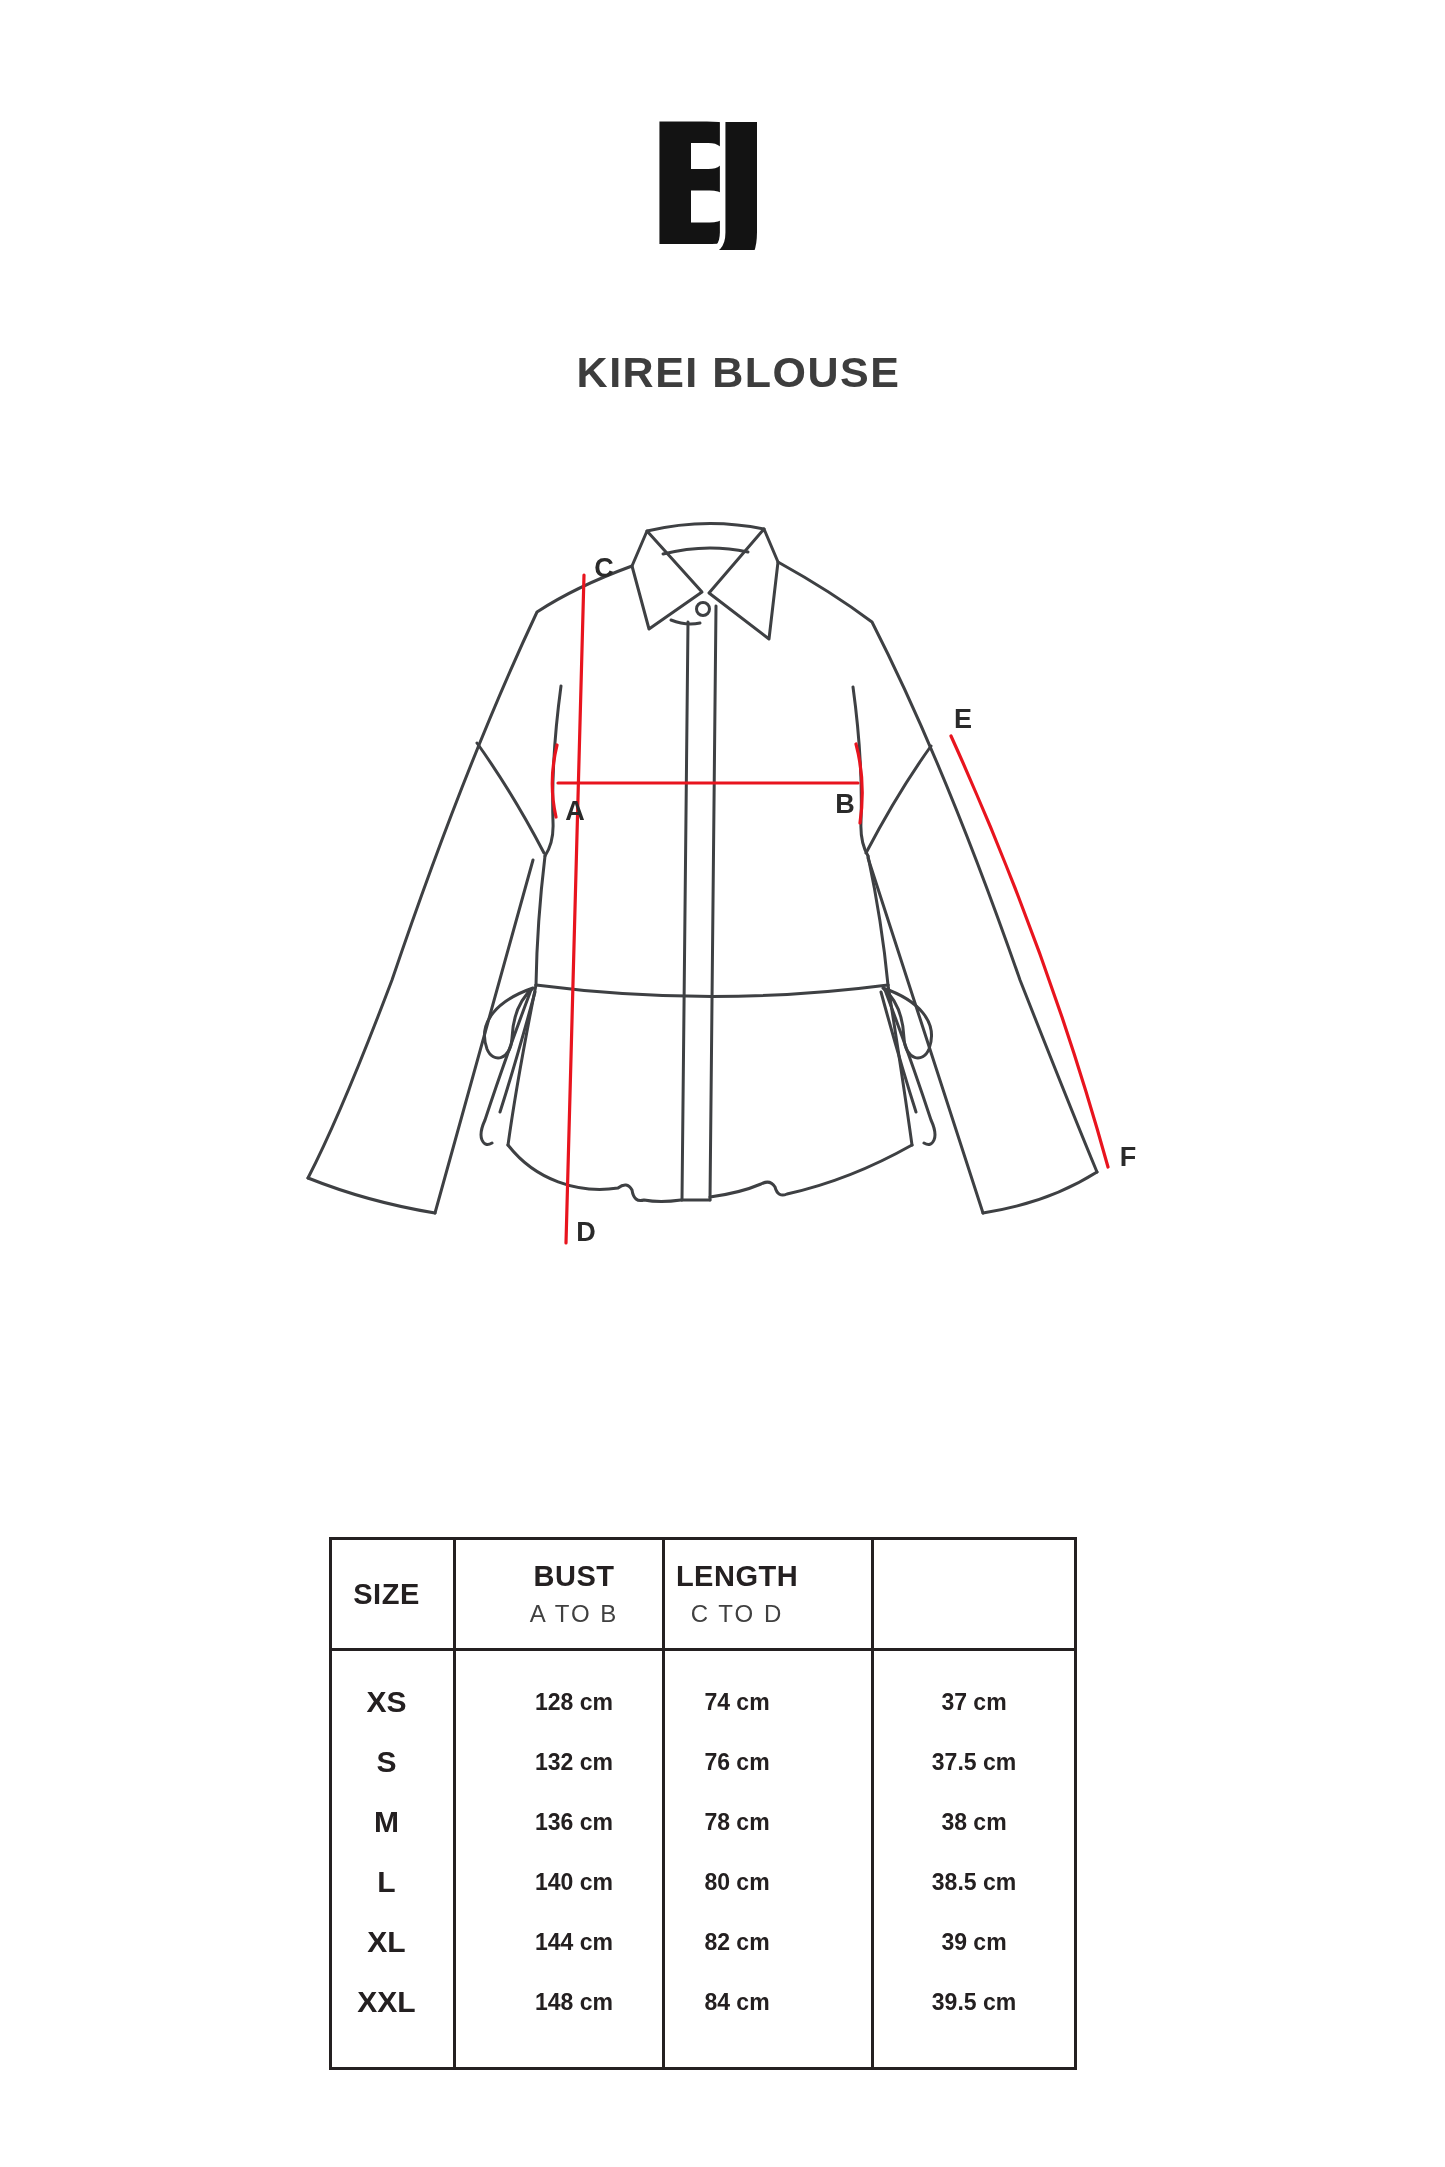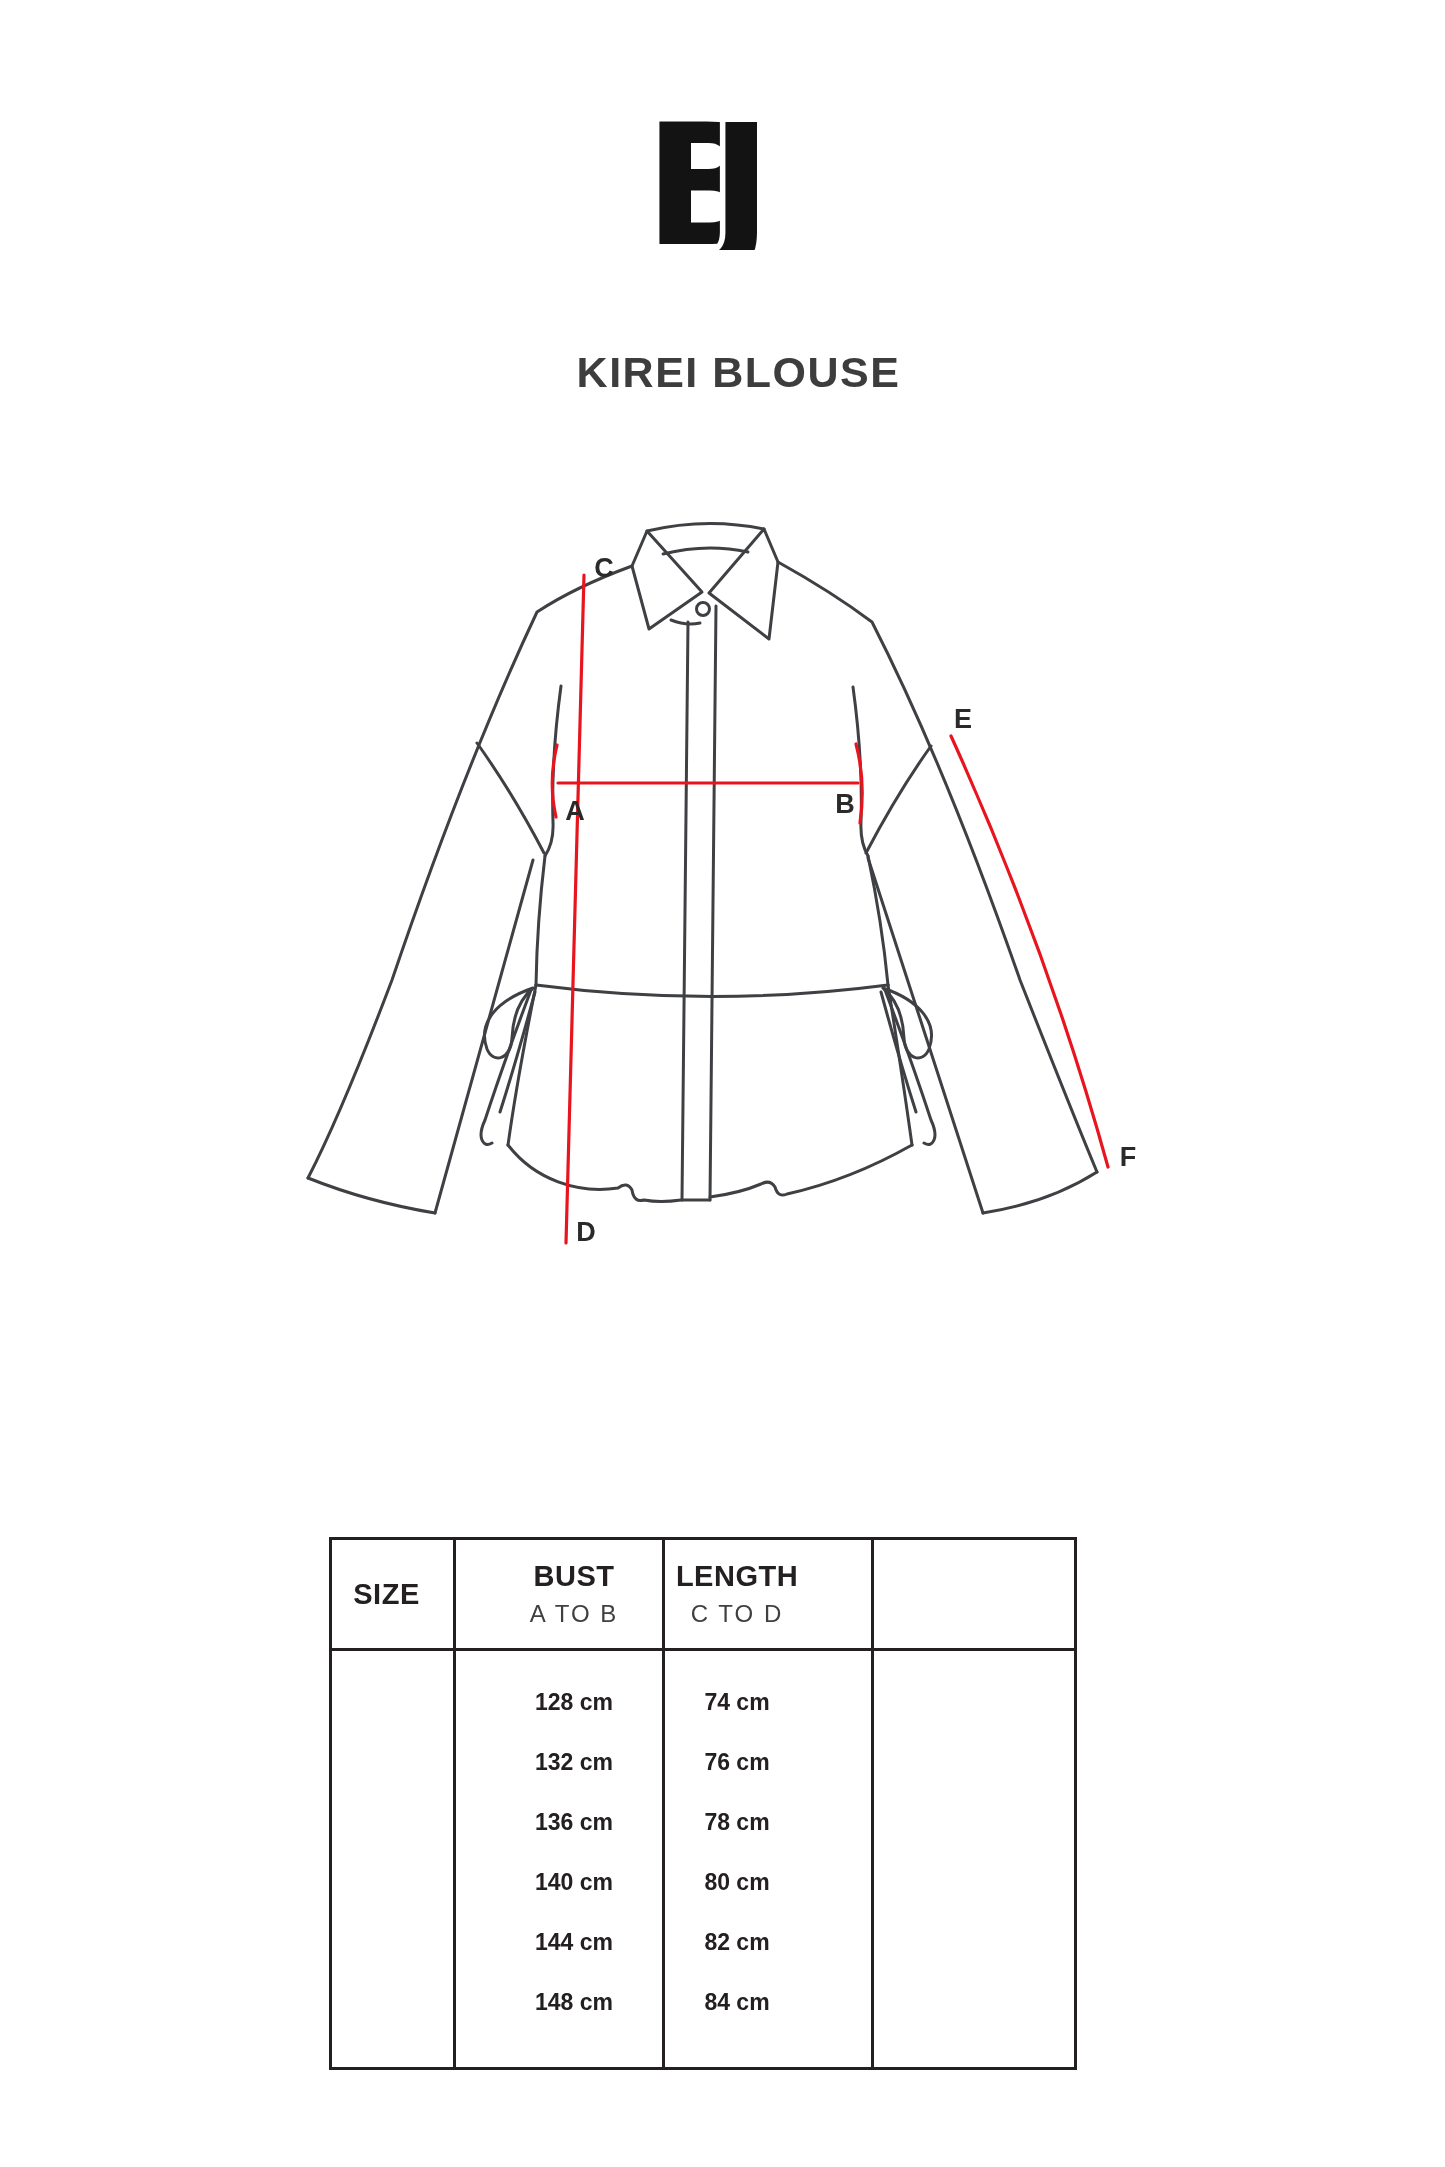--- a/index.html
+++ b/index.html
@@ -112,20 +112,28 @@
   <div class="size-table">
     <div class="tline-v" style="left:121px"></div>
     <div class="tline-v" style="left:330px"></div>
     <div class="tline-v" style="left:539px"></div>
     <div class="tline-h"></div>
 
     <div class="tcol" style="left:0;width:109px">
       <div class="th">
         <div class="th-main">SIZE</div>
       </div>
+      <div class="tcells">
+        <div class="tcell size">XS</div>
+        <div class="tcell size">S</div>
+        <div class="tcell size">M</div>
+        <div class="tcell size">L</div>
+        <div class="tcell size">XL</div>
+        <div class="tcell size">XXL</div>
+      </div>
     </div>
 
     <div class="tcol" style="left:124px;width:236px">
       <div class="th">
         <div class="th-main">BUST</div>
         <div class="th-sub">A TO B</div>
       </div>
       <div class="tcells">
         <div class="tcell">128 cm</div>
         <div class="tcell">132 cm</div>
@@ -145,16 +153,24 @@
         <div class="tcell">74 cm</div>
         <div class="tcell">76 cm</div>
         <div class="tcell">78 cm</div>
         <div class="tcell">80 cm</div>
         <div class="tcell">82 cm</div>
         <div class="tcell">84 cm</div>
       </div>
     </div>
 
     <div class="tcol" style="left:542px;width:200px">
+      <div class="tcells">
+        <div class="tcell">37 cm</div>
+        <div class="tcell">37.5 cm</div>
+        <div class="tcell">38 cm</div>
+        <div class="tcell">38.5 cm</div>
+        <div class="tcell">39 cm</div>
+        <div class="tcell">39.5 cm</div>
+      </div>
     </div>
   </div>
 
 </div>
 
 </body></html>

